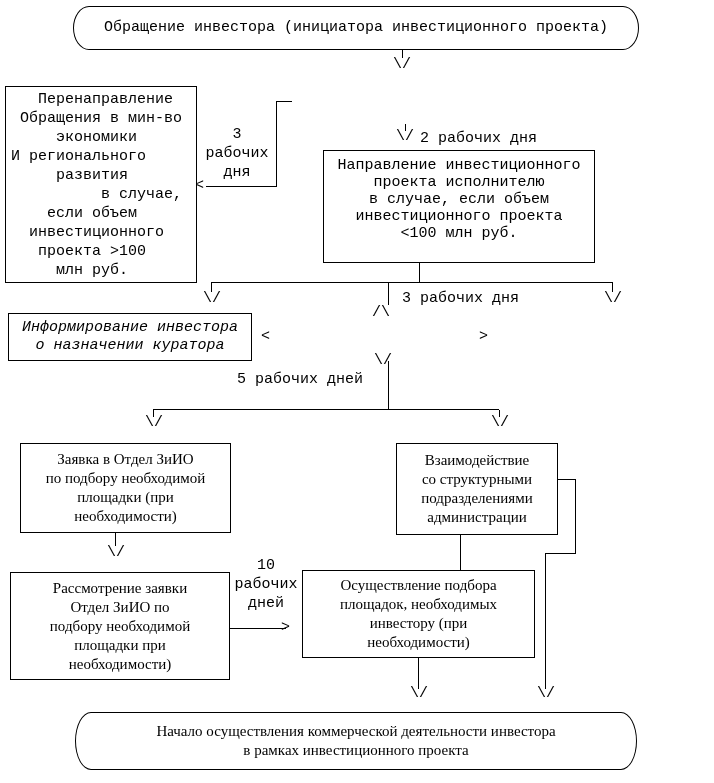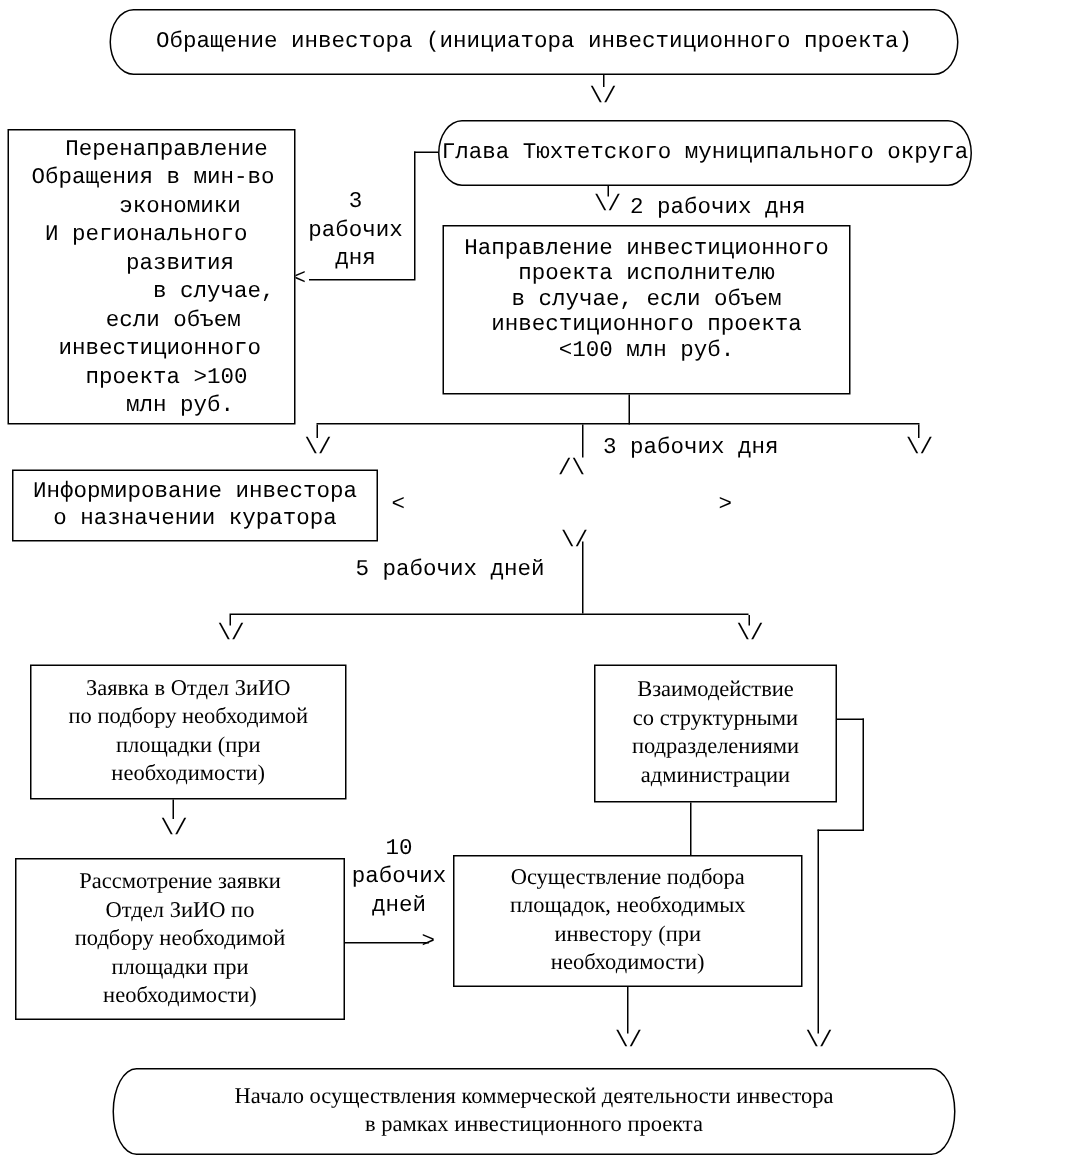--- a/index.html
+++ b/index.html
@@ -8,41 +8,40 @@
     font-family:"Liberation Mono","DejaVu Sans Mono",monospace;
     color:#000;font-size:15px;
   }
   .box{
     position:absolute;border:1px solid #000;background:#fff;box-sizing:border-box;
     display:flex;align-items:center;justify-content:center;
     text-align:center;white-space:pre-line;line-height:18px;
   }
   .rounded{border-radius:16px/22px;}
   .rounded2{border-radius:16px/29px;}
-  .prebox{display:block;white-space:pre;text-align:center;padding:3px 12px 0 5px;line-height:19px;}
+  .prebox{display:block;white-space:pre;text-align:left;padding:3px 12px 0 5px;line-height:19px;}
   .lh17{line-height:17px;}
   .lh19{line-height:19px;font-family:Liberation Serif, serif;}
   .lh20{line-height:20px;}
-  .topalign{align-items:flex-start;padding-top:6px;}
+  .topalign{align-items:flex-start;padding-top:6px;margin-left:28px;}
   .ln{position:absolute;background:#000;}
   .g{position:absolute;line-height:16px;white-space:pre;}
   .gbg{background:#fff;padding:0 1px;}
   .lbl{position:absolute;line-height:19px;white-space:pre-line;text-align:center;}
 </style>
 </head>
 <body>
 
 <div id="stage">
 
   <div class="box rounded" style="left:73px;top:6px;width:566px;height:44px;">Обращение инвестора (инициатора инвестиционного проекта)</div>
 
   <div class="ln" style="left:402px;top:50px;width:1px;height:8px;"></div>
   <div class="g" style="left:393px;top:57px;">\/</div>
 
-  <div class="box rounded" style="left:292px;top:80px;width:356px;height:44px;">Глава Тюхтетского муниципального округа</div>
 
   <div class="ln" style="left:276px;top:101px;width:16px;height:1px;"></div>
   <div class="ln" style="left:276px;top:101px;width:1px;height:86px;"></div>
   <div class="ln" style="left:206px;top:186px;width:70px;height:1px;"></div>
   <div class="g" style="left:195px;top:178px;">&lt;</div>
 
   <div class="lbl" style="left:198px;top:125px;width:78px;">3
 рабочих
 дня</div>
 
@@ -69,21 +68,21 @@
 
   <div class="ln" style="left:419px;top:263px;width:1px;height:20px;"></div>
   <div class="ln" style="left:211px;top:282px;width:402px;height:1px;"></div>
   <div class="ln" style="left:211px;top:283px;width:1px;height:9px;"></div>
   <div class="ln" style="left:612px;top:283px;width:1px;height:9px;"></div>
   <div class="ln" style="left:388px;top:283px;width:1px;height:30px;"></div>
   <div class="g" style="left:203px;top:291px;">\/</div>
   <div class="g" style="left:604px;top:291px;">\/</div>
   <div class="lbl" style="left:402px;top:289px;">3 рабочих дня</div>
 
-  <div class="box" style="left:8px;top:313px;width:244px;height:48px;">Информирование инвестора
+  <div class="box" style="left:8px;top:313px;width:244px;height:48px;font-style:italic;">Информирование инвестора
 о назначении куратора</div>
 
   <div class="g gbg" style="left:371px;top:305px;">/\</div>
   <div class="g gbg" style="left:373px;top:353px;">\/</div>
   <div class="g" style="left:261px;top:329px;">&lt;</div>
   <div class="g" style="left:479px;top:329px;">&gt;</div>
 
   <div class="ln" style="left:388px;top:361px;width:1px;height:48px;"></div>
   <div class="lbl" style="left:237px;top:370px;">5 рабочих дней</div>
   <div class="ln" style="left:153px;top:409px;width:346px;height:1px;"></div>

